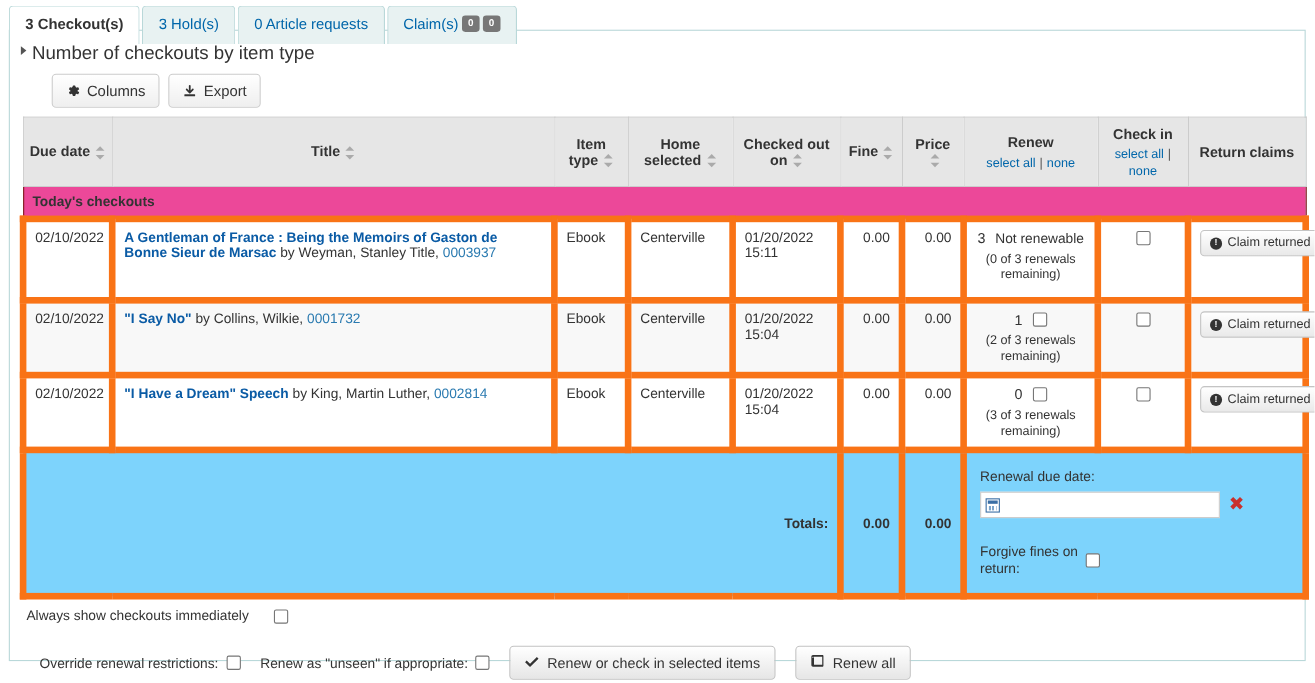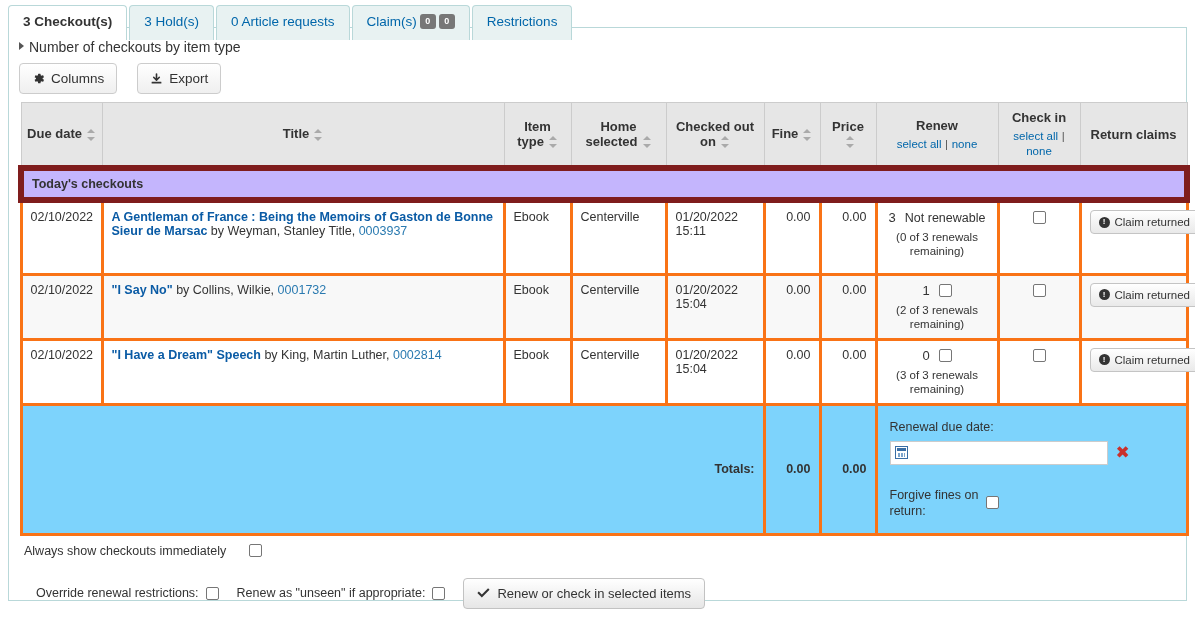--- a/index.html
+++ b/index.html
@@ -55,36 +55,36 @@
   .panel {
     border: 1px solid #b9d8d9;
     background: #ffffff;
     margin: -1px 8px 0 8px;
     height: 574px;
     position: relative;
   }
 
   .toolbar-area { padding: 9px 0 0 10px; }
   .disclosure {
-    font-size: 14px;
+    font-size: 17px;
     color: #333333;
     padding: 2px 0 6px 10px;
     position: relative;
     cursor: pointer;
     display: inline-block;
   }
   .tri {
     position: absolute;
     left: 0; top: 5px;
     width: 0; height: 0;
     border-left: 5px solid #555555;
     border-top: 4px solid transparent;
     border-bottom: 4px solid transparent;
   }
-  .btn-row { display: flex; gap: 20px; padding: 2px 0 8px 0; }
+  .btn-row { display: flex; gap: 8px; padding: 2px 0 8px 0; margin-left: 28px; }
   .btn {
     background: linear-gradient(to bottom, #ffffff 0%, #efefef 100%);
     border: 1px solid #cccccc;
     border-radius: 4px;
     padding: 6px 12px;
     font-size: 13.5px;
     color: #333333;
     cursor: pointer;
     display: inline-flex;
     align-items: center;
@@ -119,33 +119,33 @@
     content: ""; position: absolute; left: 0;
     border-left: 4px solid transparent;
     border-right: 4px solid transparent;
   }
   .sortico::before { top: 1px; border-bottom: 4px solid #aaaaaa; }
   .sortico::after { bottom: 1px; border-top: 4px solid #aaaaaa; }
   th .hlink { font-size: 11.5px; font-weight: normal; color: #0066aa; cursor: pointer; }
   th .hsub { font-weight: normal; font-size: 11.5px; color: #555555; }
 
   table.ck td {
-    border: 3px solid #f97316;
+    border: 6px solid #f97316;
     padding: 7px 8px;
     font-size: 12.5px;
     vertical-align: top;
     color: #333333;
     background: #ffffff;
   }
   tr.groupbar td {
-    background: #c4b5fd;
+    background: #ec4899;
     font-weight: bold;
     font-size: 12.5px;
     padding: 6px 8px;
-    border: 6px solid #7f1d1d;
+    border: 1px solid #7f1d1d;
     color: #333333;
   }
   tr.alt td { background: #f8f8f8; }
   td.num { text-align: right; }
   td.ctr { text-align: center; }
   a.tlink { color: #0a5ba5; font-weight: bold; text-decoration: none; }
   a.blink { color: #2a7ab0; text-decoration: none; font-weight: normal; }
   .byline { font-weight: normal; color: #333333; }
 
   .renewcell { text-align: center; font-size: 12.5px; }
@@ -207,21 +207,21 @@
     content:""; position:absolute; left:2px; right:2px; top:6px; height:4px;
     background:
       linear-gradient(to right,#7da5cc 0 2px,transparent 2px 3px,#7da5cc 3px 5px,transparent 5px 6px,#7da5cc 6px 8px);
   }
   .xmark { color: #c9302c; font-size: 17px; font-weight: bold; line-height: 1; cursor: pointer; font-family: "DejaVu Sans", sans-serif; }
   .forgive-row { display: flex; align-items: center; margin-top: 22px; }
   .forgive-lbl { font-size: 12.5px; width: 96px; line-height: 16px; }
 
   
   .foot { padding: 0 9px; }
-  .always-row { display: flex; gap: 23px; padding: 8px 0 0 6px; font-size: 12.5px; }
+  .always-row { display: flex; align-items: center; gap: 23px; padding: 8px 0 0 6px; font-size: 12.5px; }
   .ctrl-row { display: flex; align-items: center; gap: 18px; padding: 20px 0 0 18px; }
   .ctrl-lbl { font-size: 12.5px; display: inline-flex; align-items: center; gap: 7px; }
   .btn-primary {
     background: linear-gradient(to bottom, #ffffff 0%, #e6e6e6 100%);
     border: 1px solid #c2c2c2;
     border-radius: 4px;
     padding: 7px 13px;
     font-size: 13px;
     color: #333333;
     cursor: pointer;
@@ -238,23 +238,20 @@
       <span>3 Checkout(s)</span>
     </div>
     <div class="tab">
       <span>3 Hold(s)</span>
     </div>
     <div class="tab">
       <span>0 Article requests</span>
     </div>
     <div class="tab">
       <span>Claim(s)</span><span class="badge">0</span><span class="badge">0</span>
-    </div>
-    <div class="tab">
-      <span>Restrictions</span>
     </div>
   </div>
 </div>
 
 <div class="panel">
 
   <div class="toolbar-area">
     <div class="disclosure">
       <span class="tri"></span>
       <span>Number of checkouts by item type</span>
@@ -458,16 +455,24 @@
         <input type="checkbox" class="cbx" style="">
       </span>
       <button class="btn-primary">
         <span>
           <svg width="13" height="11" viewBox="0 0 14 12">
               <path fill="#333" d="M5.2 11.4 0.3 6.5l1.6-1.6 3.3 3.3L12 1.4l1.6 1.6z"></path>
             </svg>
         </span>
         <span>Renew or check in selected items</span>
       </button>
+      <button class="btn-primary">
+        <span>
+          <svg width="13" height="12" viewBox="0 0 14 13">
+              <path fill="#333" d="M2.2 0.6h9.3c.6 0 1 .4 1 1v9.4c0 .5-.4 1-1 1H2.2c-.9 0-1.6-.7-1.6-1.6V2.2C.6 1.3 1.3.6 2.2.6zm1 1.6v7.9h8.1V2.2H3.2zM2.2 2.2a.6.6 0 0 0 0 1.2h.4V2.2h-.4z"></path>
+            </svg>
+        </span>
+        <span>Renew all</span>
+      </button>
     </div>
   </div>
 
 </div>
 
 </body></html>

